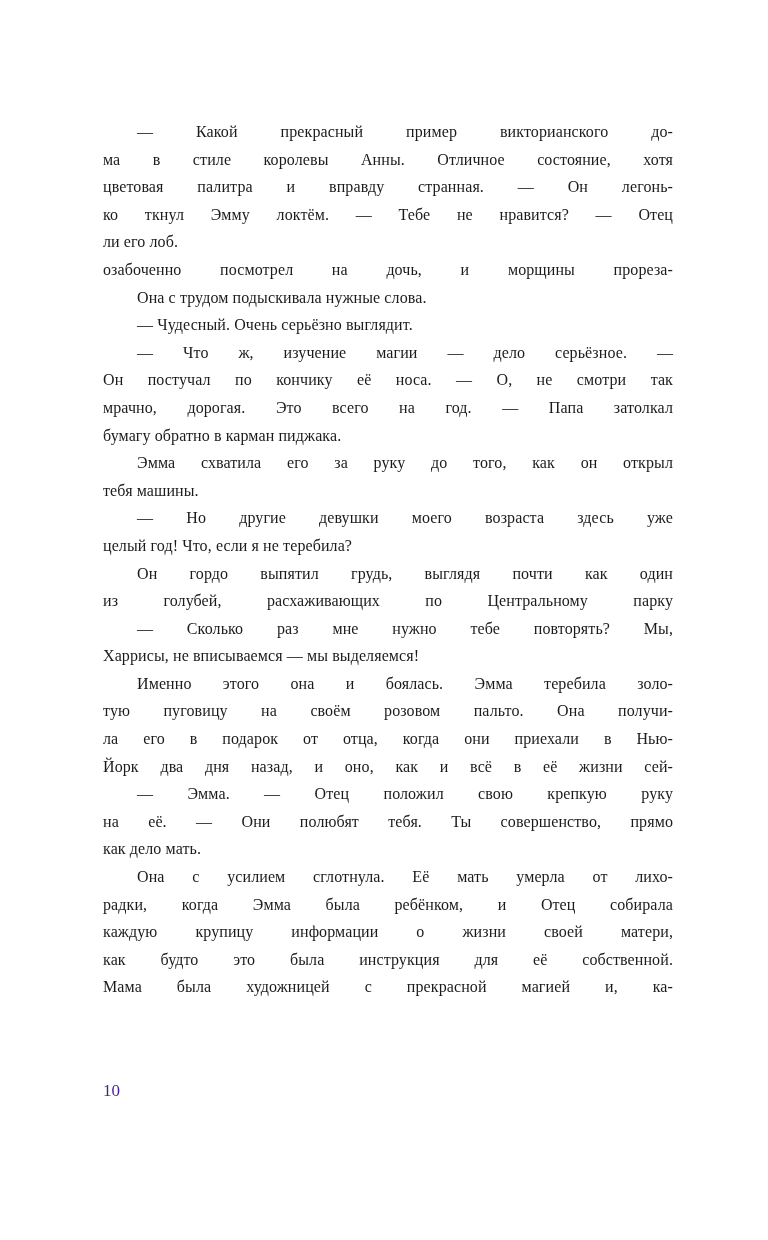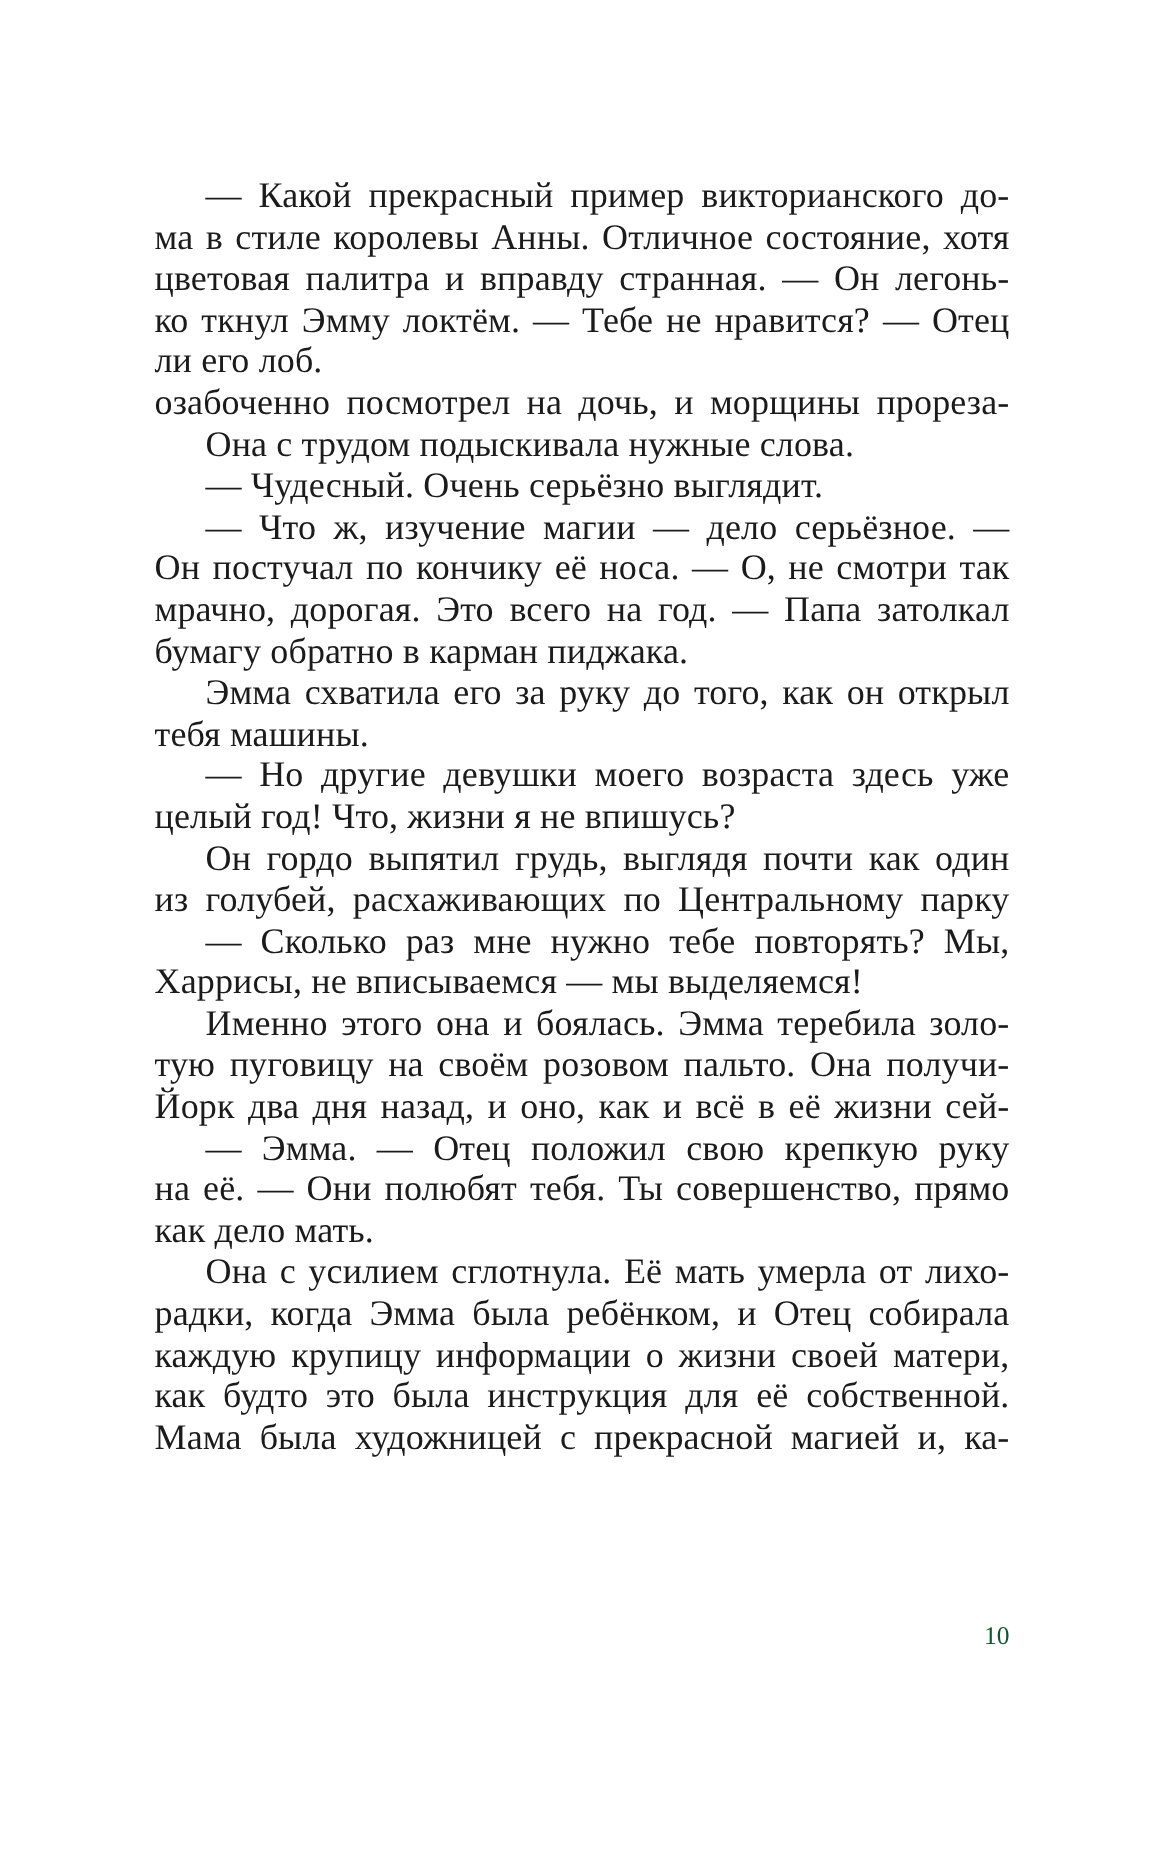--- a/index.html
+++ b/index.html
@@ -14,40 +14,40 @@
     background: #ffffff;
     font-family: "Liberation Serif", "DejaVu Serif", serif;
     color: #1b1b1b;
     overflow: hidden;
   }
   .text-block {
     position: absolute;
     left: 103px;
     top: 118px;
     width: 570px;
-    font-size: 24px;
+    font-size: 16px;
     line-height: 27.6px;
     letter-spacing: 0.1px;
   }
   .para { margin: 0; padding: 0; }
   .ln {
     text-align: justify;
     text-align-last: justify;
     white-space: normal;
   }
   .ln.first { text-indent: 34px; }
   .ln.end { text-align-last: left; }
   .page-number {
     position: absolute;
     left: 103px;
     top: 1081px;
     width: 570px;
-    text-align: right;
+    text-align: left;
     font-size: 17px;
-    color: #14532d;
+    color: #4c1d95;
   }
 </style>
 </head>
 <body>
 
 <div class="book-page">
 
   <div class="text-block">
 
     <div class="para">
@@ -74,36 +74,37 @@
       <div class="ln end">бумагу обратно в карман пиджака.</div>
     </div>
 
     <div class="para">
       <div class="ln first">Эмма схватила его за руку до того, как он открыл</div>
       <div class="ln end">тебя машины.</div>
     </div>
 
     <div class="para">
       <div class="ln first">— Но другие девушки моего возраста здесь уже</div>
-      <div class="ln end">целый год! Что, жизни я не впишусь?</div>
+      <div class="ln end">целый год! Что, если я не теребила?</div>
     </div>
 
     <div class="para">
       <div class="ln first">Он гордо выпятил грудь, выглядя почти как один</div>
       <div class="ln">из голубей, расхаживающих по Центральному парку</div>
     </div>
 
     <div class="para">
       <div class="ln first">— Сколько раз мне нужно тебе повторять? Мы,</div>
       <div class="ln end">Харрисы, не вписываемся — мы выделяемся!</div>
     </div>
 
     <div class="para">
       <div class="ln first">Именно этого она и боялась. Эмма теребила золо-</div>
       <div class="ln">тую пуговицу на своём розовом пальто. Она получи-</div>
+      <div class="ln">ла его в подарок от отца, когда они приехали в Нью-</div>
       <div class="ln">Йорк два дня назад, и оно, как и всё в её жизни сей-</div>
     </div>
 
     <div class="para">
       <div class="ln first">— Эмма. — Отец положил свою крепкую руку</div>
       <div class="ln">на её. — Они полюбят тебя. Ты совершенство, прямо</div>
       <div class="ln end">как дело мать.</div>
     </div>
 
     <div class="para">

